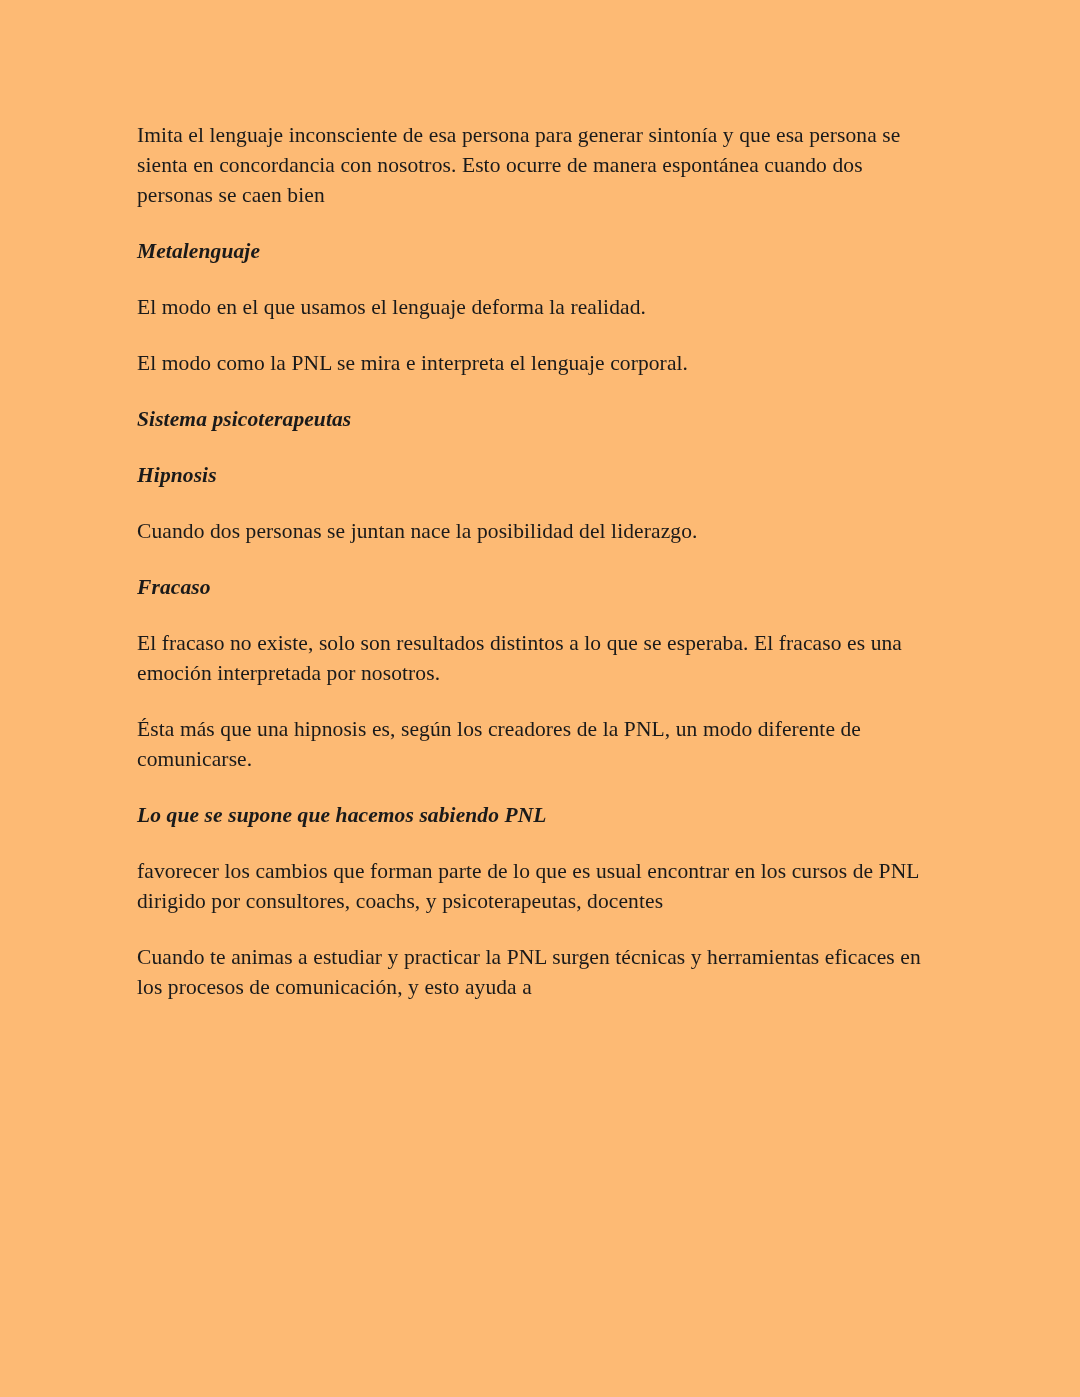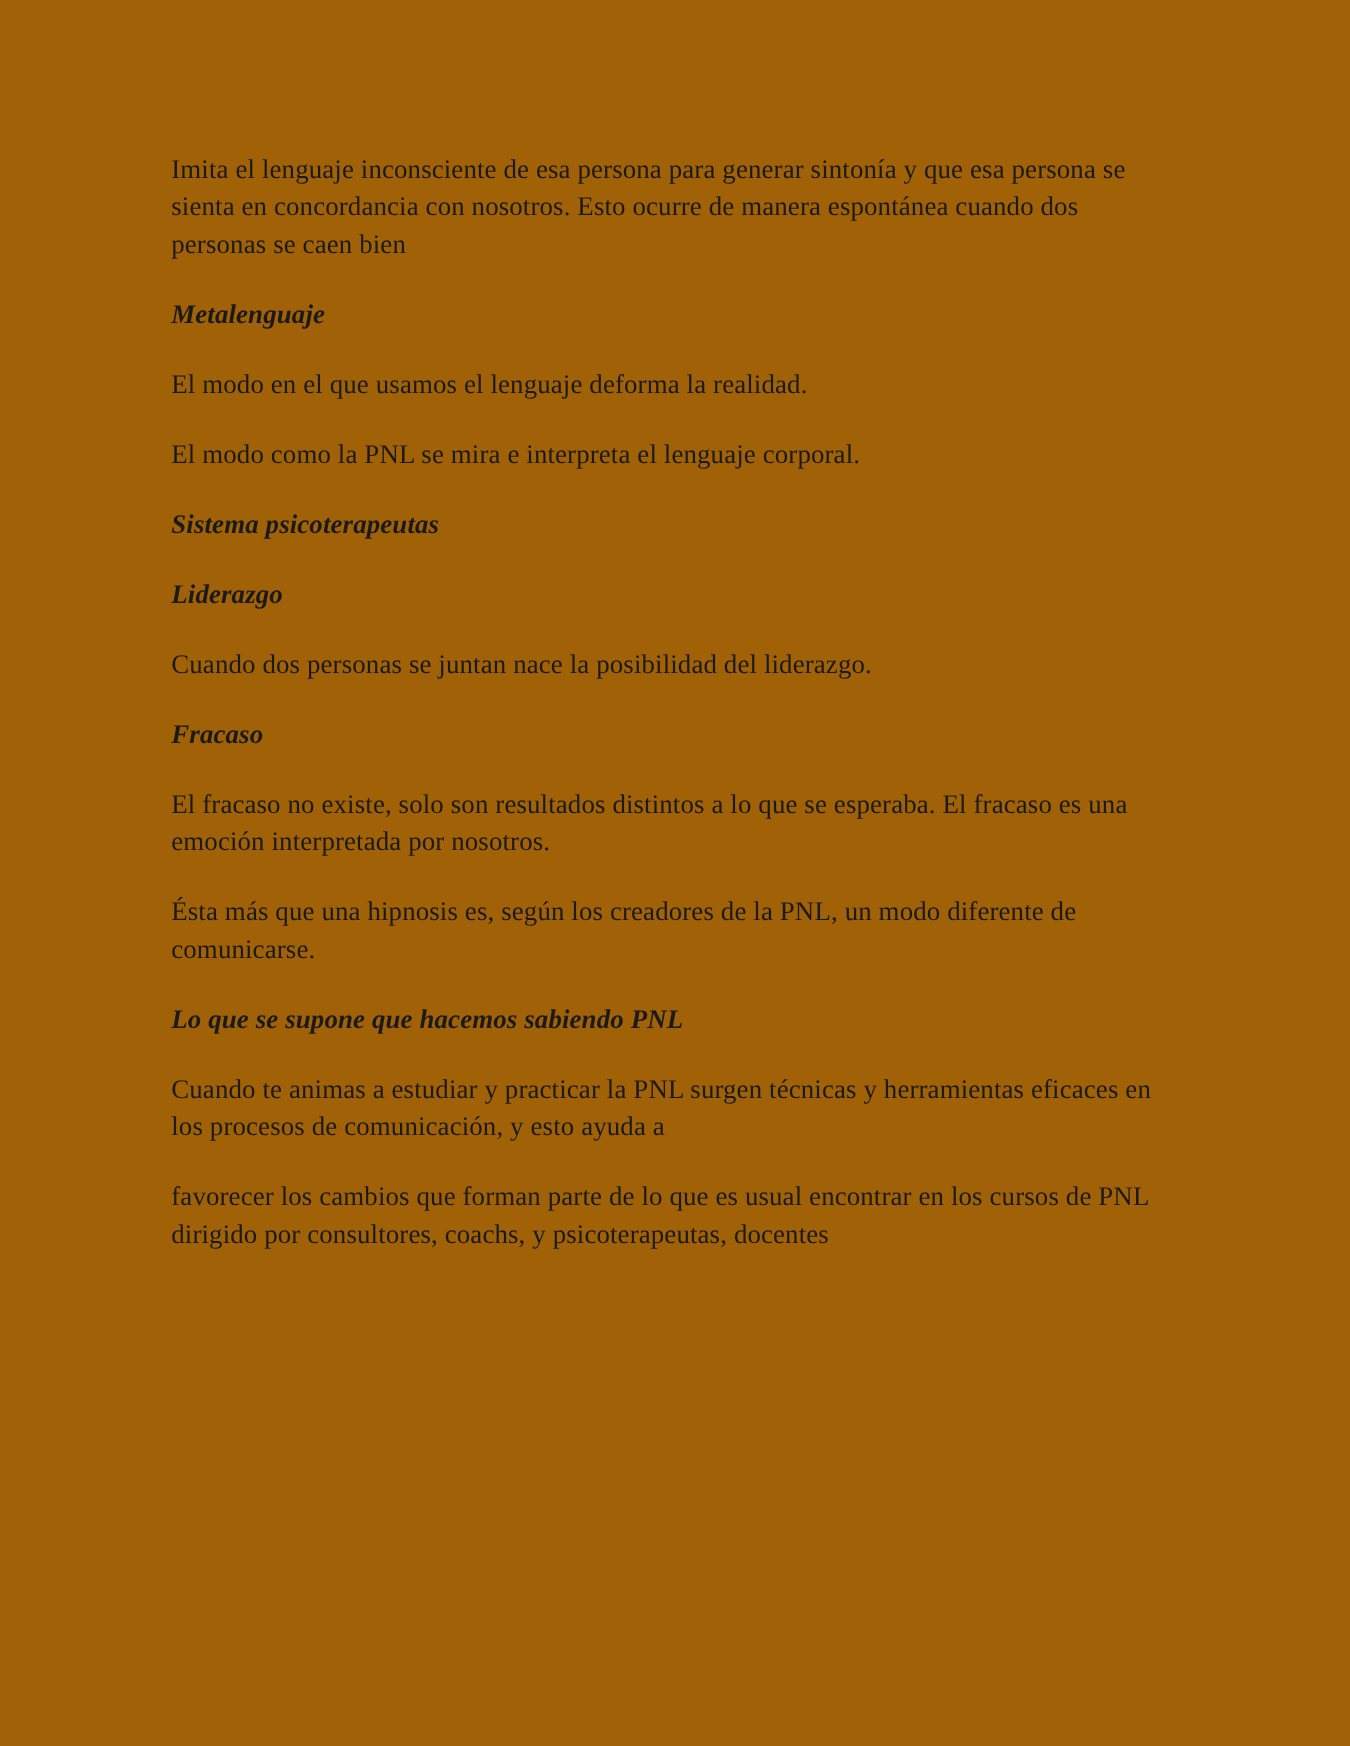--- a/index.html
+++ b/index.html
@@ -4,21 +4,21 @@
 <style>
   * { margin: 0; padding: 0; box-sizing: border-box; }
   html, body {
     background: #ffffff;
     font-family: "Liberation Serif", "DejaVu Serif", serif;
   }
   .page {
     position: relative;
     width: 1080px;
     height: 1397px;
-    background: #a16207;
+    background: #fdba74;
     overflow: hidden;
   }
   .content {
     position: absolute;
     left: 137px;
     top: 120px;
     width: 802px;
     color: #1a1a1a;
   }
   .para {
@@ -40,22 +40,22 @@
 </head>
 <body>
 
 <div class="page">
   <div class="content">
     <p class="para">Imita el lenguaje inconsciente de esa persona para generar sintonía y que esa persona se sienta en concordancia con nosotros. Esto ocurre de manera espontánea cuando dos personas se caen bien</p>
     <h2 class="heading">Metalenguaje</h2>
     <p class="para">El modo en el que usamos el lenguaje deforma la realidad.</p>
     <p class="para">El modo como la PNL se mira e interpreta el lenguaje corporal.</p>
     <h2 class="heading">Sistema psicoterapeutas</h2>
-    <h2 class="heading">Liderazgo</h2>
+    <h2 class="heading">Hipnosis</h2>
     <p class="para">Cuando dos personas se juntan nace la posibilidad del liderazgo.</p>
     <h2 class="heading">Fracaso</h2>
     <p class="para">El fracaso no existe, solo son resultados distintos a lo que se esperaba. El fracaso es una emoción interpretada por nosotros.</p>
     <p class="para">Ésta más que una hipnosis es, según los creadores de la PNL, un modo diferente de comunicarse.</p>
     <h2 class="heading">Lo que se supone que hacemos sabiendo PNL</h2>
+    <p class="para">favorecer los cambios que forman parte de lo que es usual encontrar en los cursos de PNL dirigido por consultores, coachs, y psicoterapeutas, docentes</p>
     <p class="para">Cuando te animas a estudiar y practicar la PNL surgen técnicas y herramientas eficaces en los procesos de comunicación, y esto ayuda a</p>
-    <p class="para">favorecer los cambios que forman parte de lo que es usual encontrar en los cursos de PNL dirigido por consultores, coachs, y psicoterapeutas, docentes</p>
   </div>
 </div>
 
 </body></html>

